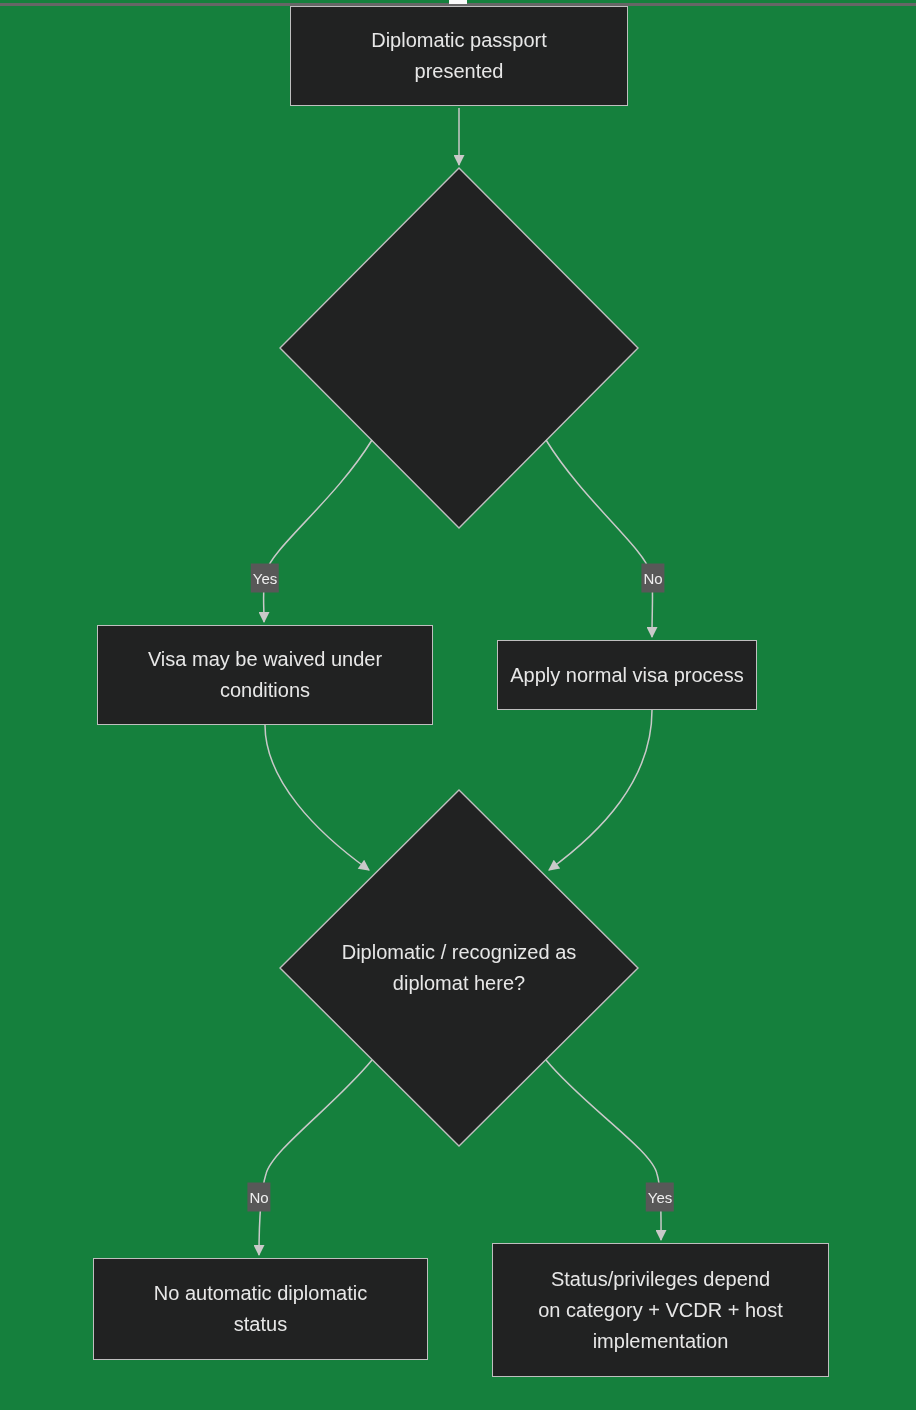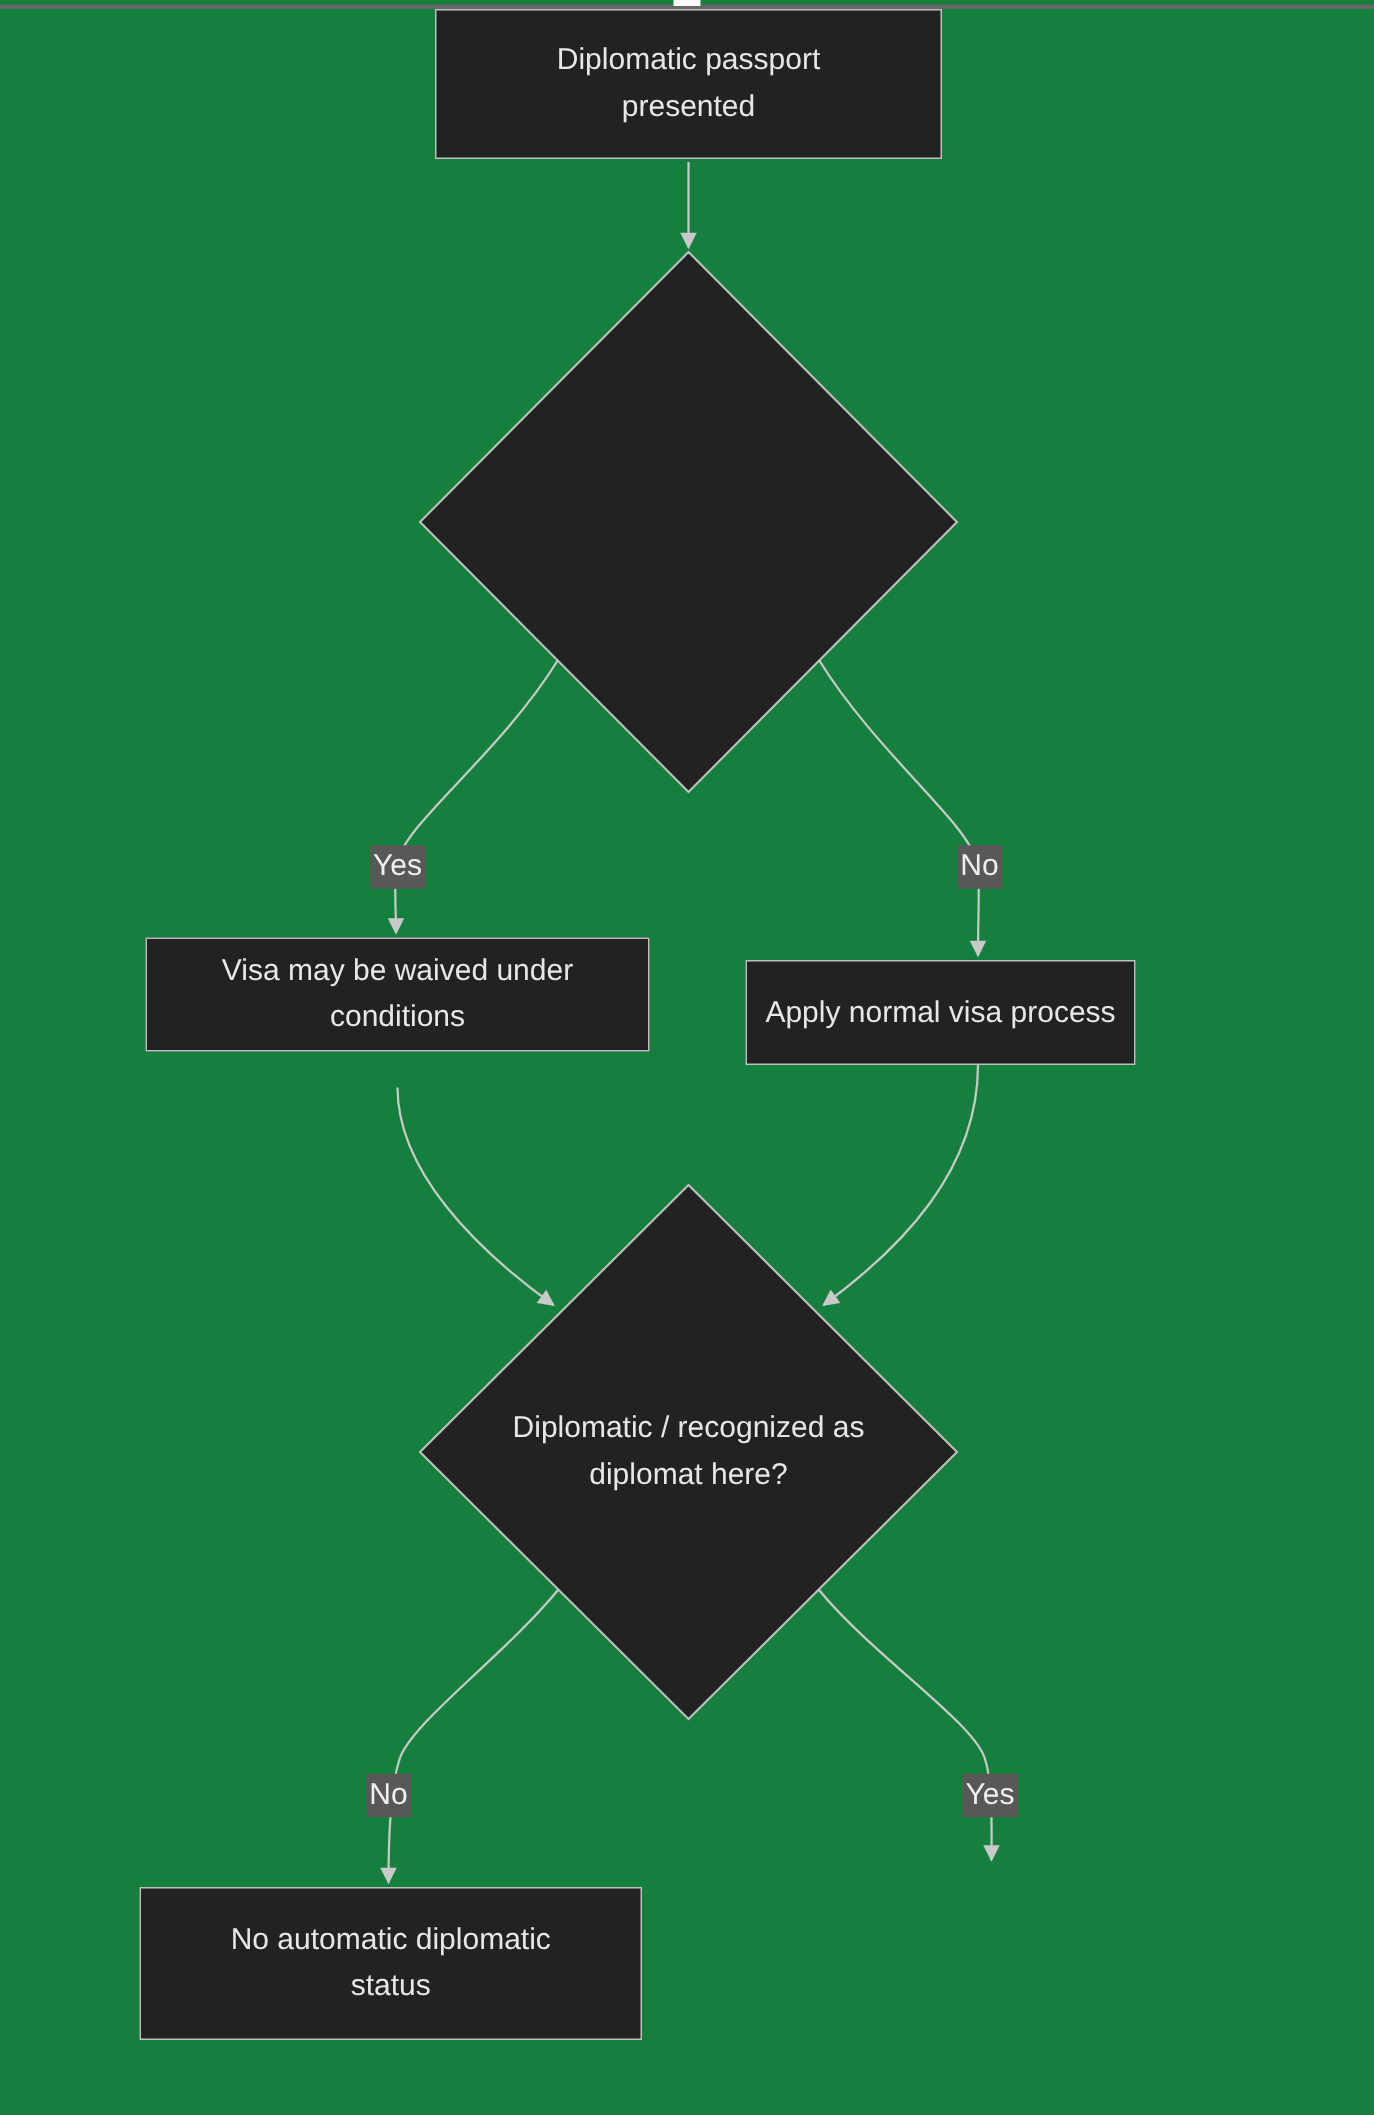--- a/index.html
+++ b/index.html
@@ -44,21 +44,21 @@
     display: flex;
     align-items: center;
     justify-content: center;
     text-align: center;
   }
   .edge-label {
     position: absolute;
     transform: translate(-50%, -50%);
     background: #585858;
     color: #efefef;
-    font-size: 20px;
+    font-size: 15px;
     line-height: 29px;
     padding: 0 2px;
     white-space: nowrap;
   }
 </style>
 </head>
 <body>
 
 <div class="canvas">
 
@@ -86,21 +86,21 @@
 
   <div class="node" style="left:290px; top:6px; width:338px; height:100px;">
     <span class="node-label">Diplomatic passport
 presented</span>
   </div>
 
 
   <div class="edge-label" style="left:265px; top:578px;">Yes</div>
   <div class="edge-label" style="left:653px; top:578px;">No</div>
 
-  <div class="node" style="left:97px; top:625px; width:336px; height:76px;">
+  <div class="node" style="left:97px; top:625px; width:336px; height:100px;">
     <span class="node-label">Visa may be waived under
 conditions</span>
   </div>
 
   <div class="node" style="left:497px; top:640px; width:260px; height:70px;">
     <span class="node-label">Apply normal visa process</span>
   </div>
 
   <div class="diamond-overlay" style="left:299px; top:920px; width:320px; height:96px;">
     <span class="node-label">Diplomatic / recognized as
@@ -108,14 +108,19 @@
   </div>
 
   <div class="edge-label" style="left:259px; top:1197px;">No</div>
   <div class="edge-label" style="left:660px; top:1197px;">Yes</div>
 
   <div class="node" style="left:93px; top:1258px; width:335px; height:102px;">
     <span class="node-label">No automatic diplomatic
 status</span>
   </div>
 
+  <div class="node" style="left:492px; top:1243px; width:337px; height:134px;">
+    <span class="node-label">Status/privileges depend
+on category + VCDR + host
+implementation</span>
+  </div>
 
 </div>
 
 </body></html>

